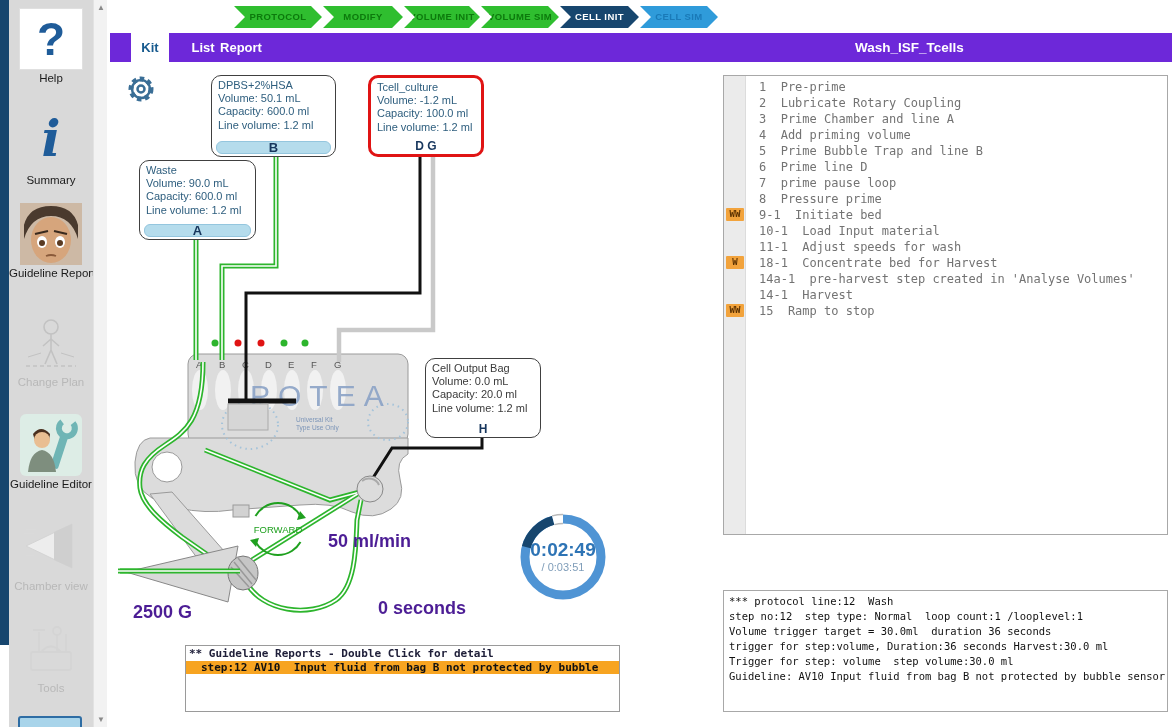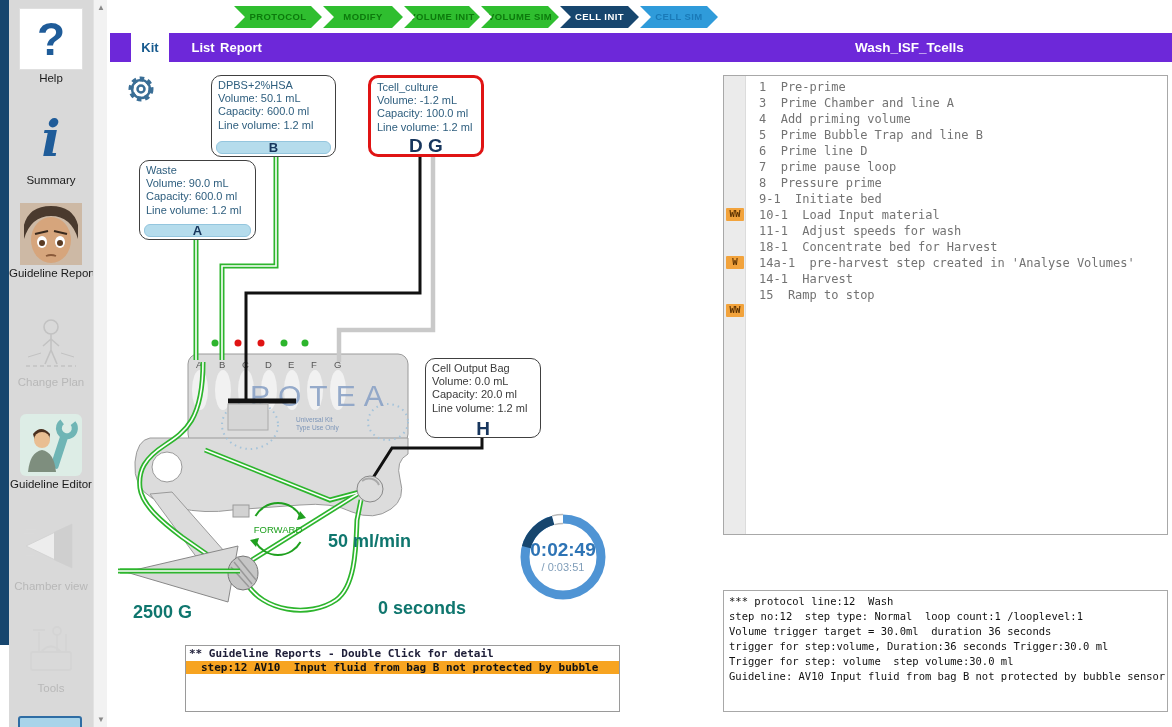--- a/index.html
+++ b/index.html
@@ -41,23 +41,23 @@
   
   svg.kit { position:absolute; left:0; top:0; width:1172px; height:727px; z-index:1; }
   .bag { position:absolute; z-index:2; background:#fff; border:1.5px solid #404040; border-radius:10px;
          padding:3px 6px 2px 6px; font-size:11px; line-height:13.2px; color:#2E5E7E; }
   .bag.alert { border:3px solid #E01414; color:#2E5E7E; }
   .bag .portbar { position:absolute; left:4px; right:4px; bottom:2px; height:13px;
                   background:#B5DCEC; border:1px solid #94C6DE; border-radius:6px; }
   .bag .portletter { position:absolute; left:0; right:0; bottom:1px; text-align:center;
                      font-size:13px; font-weight:bold; color:#17365D; line-height:14px; z-index:1; }
   .bag.dark-text { color:#3a3a3a; }
-  .bag .portletter.big { font-size:19px;text-align:center; }
-
-  .flow-label { position:absolute; z-index:2; font-weight:bold; color:#0f766e; font-size:18px; }
+  .bag .portletter.big { font-size:12px;text-align:center; }
+
+  .flow-label { position:absolute; z-index:2; font-weight:bold; color:#4c1d95; font-size:18px; }
 
   .timer { position:absolute; left:517px; top:511px; width:92px; height:92px; z-index:2; }
   .timer .elapsed { position:absolute; left:0; right:0; top:28px; text-align:center;
                     font-size:19px; font-weight:bold; color:#2E74B5; }
   .timer .total { position:absolute; left:0; right:0; top:50px; text-align:center;
                   font-size:11px; color:#7F9DB9; }
 
   
   .guideline { position:absolute; left:185px; top:645px; width:435px; height:67px; z-index:2;
                background:#fff; border:1px solid #9a9a9a; font-family:"DejaVu Sans Mono",monospace;
@@ -342,36 +342,37 @@
   <div class="row">step:12 AV10  Input fluid from bag B not protected by bubble</div>
 </div>
 
 <div class="plist">
   <div class="gutter"></div>
   <div class="badge" style="top:132px;">WW</div>
   <div class="badge" style="top:180px;">W</div>
   <div class="badge" style="top:228px;">WW</div>
   <div class="rows">
     <div class="prow">1  Pre-prime</div>
+    <div class="prow">2  Lubricate Rotary Coupling</div>
     <div class="prow">3  Prime Chamber and line A</div>
     <div class="prow">4  Add priming volume</div>
     <div class="prow">5  Prime Bubble Trap and line B</div>
     <div class="prow">6  Prime line D</div>
     <div class="prow">7  prime pause loop</div>
     <div class="prow">8  Pressure prime</div>
     <div class="prow">9-1  Initiate bed</div>
     <div class="prow">10-1  Load Input material</div>
     <div class="prow">11-1  Adjust speeds for wash</div>
     <div class="prow">18-1  Concentrate bed for Harvest</div>
     <div class="prow">14a-1  pre-harvest step created in 'Analyse Volumes'</div>
     <div class="prow">14-1  Harvest</div>
     <div class="prow">15  Ramp to stop</div>
   </div>
 </div>
 
 <div class="details">
   <div>*** protocol line:12  Wash</div>
   <div>step no:12  step type: Normal  loop count:1 /looplevel:1</div>
   <div>Volume trigger target = 30.0ml  duration 36 seconds</div>
-  <div>trigger for step:volume, Duration:36 seconds Trigger:30.0 ml</div>
+  <div>trigger for step:volume, Duration:36 seconds Harvest:30.0 ml</div>
   <div>Trigger for step: volume  step volume:30.0 ml</div>
   <div>Guideline: AV10 Input fluid from bag B not protected by bubble sensor</div>
 </div>
 
 </body></html>

